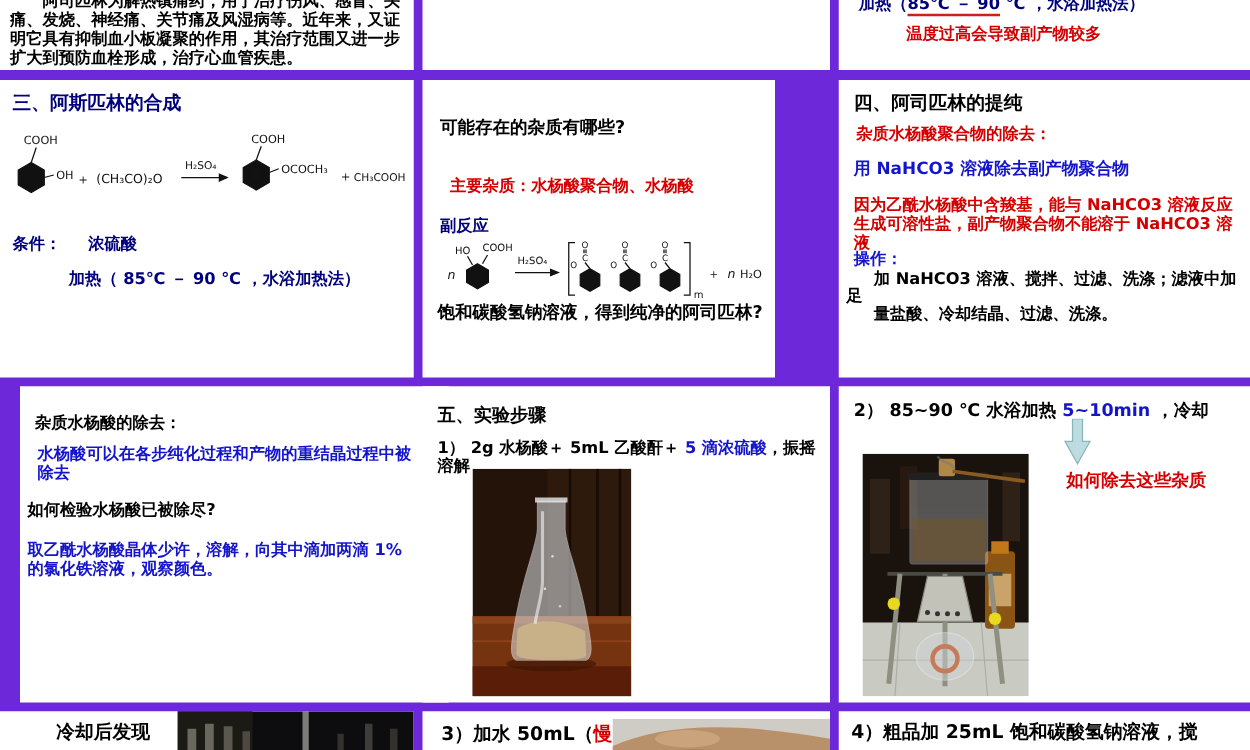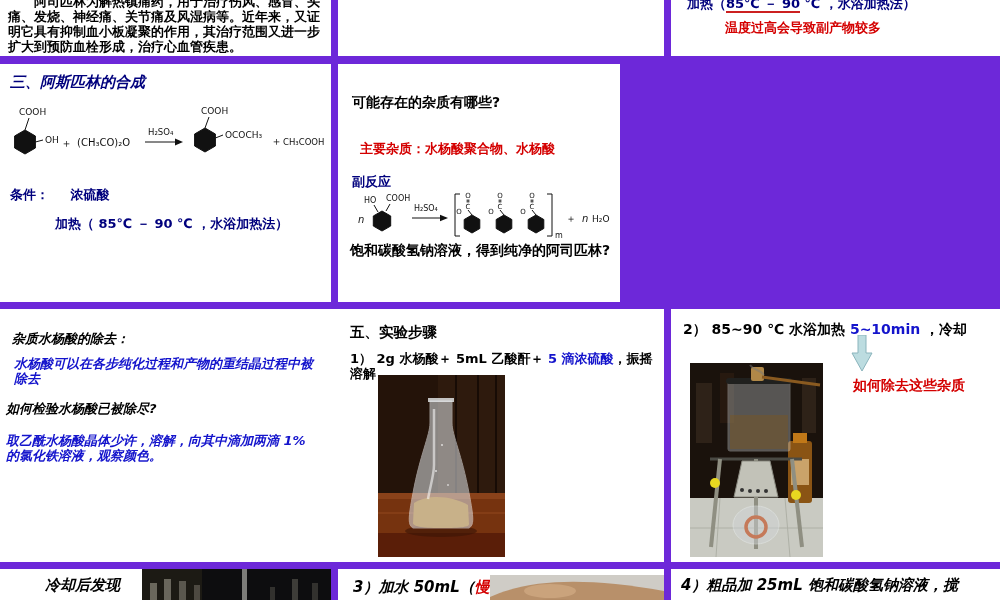--- a/index.html
+++ b/index.html
@@ -6,21 +6,21 @@
   .canvas{position:relative;width:1000px;height:600px;background:#6d28d9;overflow:hidden;
           font-family:"DejaVu Sans",sans-serif;font-weight:bold;}
   .slide{position:absolute;background:#ffffff;}
   .abs{position:absolute;}
   .navy{color:#00007d;}
   .blue{color:#1414cc;}
   .red{color:#d40000;}
   .blk{color:#000000;}
   .t13{font-size:13px;line-height:15px;}
   .t14{font-size:14px;line-height:16px;}
-  .t15{font-size:15px;line-height:17px;font-style:italic;}
+  .t15{font-size:15px;line-height:17px;}
   .hl-underline{border-bottom:2px solid #cc2020;}
   svg text{font-family:"DejaVu Sans",sans-serif;}
   .chem text{fill:#111;font-weight:normal;}
   .chem line, .chem polyline, .chem path{stroke:#111;fill:none;stroke-width:1;}
   .chem polygon{fill:#111;}
   .photo{display:block;}
 </style>
 </head>
 <body>
 
@@ -115,22 +115,32 @@
       <polyline points="195,6 200,6 200,48 195,48"></polyline>
       <text x="203" y="50" font-size="8">m</text>
       <text x="214" y="34" font-size="10">＋</text>
       <text x="230" y="34" font-size="10" font-style="italic">n</text>
       <text x="240" y="34" font-size="9">H₂O</text>
     </svg>
 
     <div class="abs blk t14" style="left:12px;top:178px;">饱和碳酸氢钠溶液，得到纯净的阿司匹林?</div>
   </div>
 
-
-  <div class="slide" style="left:0;top:309px;width:343px;height:253px;font-style:italic;">
+  <div class="slide" style="left:671px;top:64px;width:329px;height:238px;">
+    <div class="abs blk t15" style="left:12px;top:10px;">四、阿司匹林的提纯</div>
+    <div class="abs red t13" style="left:14px;top:36px;">杂质水杨酸聚合物的除去：</div>
+    <div class="abs blue t13" style="left:12px;top:64px;font-size:13.5px;">用 NaHCO3 溶液除去副产物聚合物</div>
+    <div class="abs red t13" style="left:12px;top:93px;width:312px;">因为乙酰水杨酸中含羧基，能与 NaHCO3  溶液反应生成可溶性盐，副产物聚合物不能溶于 NaHCO3 溶液</div>
+    <div class="abs blue t13" style="left:12px;top:136px;">操作：</div>
+    <div class="abs blk t13" style="left:28px;top:152px;">加 NaHCO3  溶液、搅拌、过滤、洗涤；滤液中加</div>
+    <div class="abs blk t13" style="left:6px;top:166px;">足</div>
+    <div class="abs blk t13" style="left:28px;top:180px;">量盐酸、冷却结晶、过滤、洗涤。</div>
+  </div>
+
+  <div class="slide" style="left:16px;top:309px;width:343px;height:253px;">
     <div class="abs blk t13" style="left:12px;top:22px;">杂质水杨酸的除去：</div>
     <div class="abs blue t13" style="left:14px;top:47px;width:305px;">水杨酸可以在各步纯化过程和产物的重结晶过程中被除去</div>
     <div class="abs blk t13" style="left:6px;top:92px;">如何检验水杨酸已被除尽?</div>
     <div class="abs blue t13" style="left:6px;top:124px;width:312px;">取乙酰水杨酸晶体少许，溶解，向其中滴加两滴 1% 的氯化铁溶液，观察颜色。</div>
   </div>
 
   <div class="slide" style="left:338px;top:309px;width:326px;height:253px;">
     <div class="abs blk" style="left:12px;top:14px;font-size:14.5px;">五、实验步骤</div>
     <div class="abs t13" style="left:12px;top:42px;width:306px;">
       <span class="blk">1） 2g 水杨酸＋ 5mL 乙酸酐＋ </span><span class="blue">5 滴浓硫酸</span><span class="blk">，振摇溶解</span>

